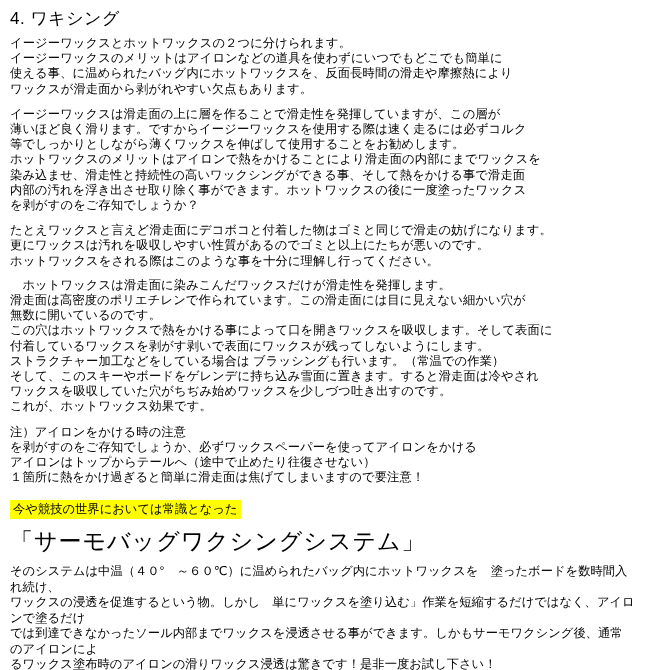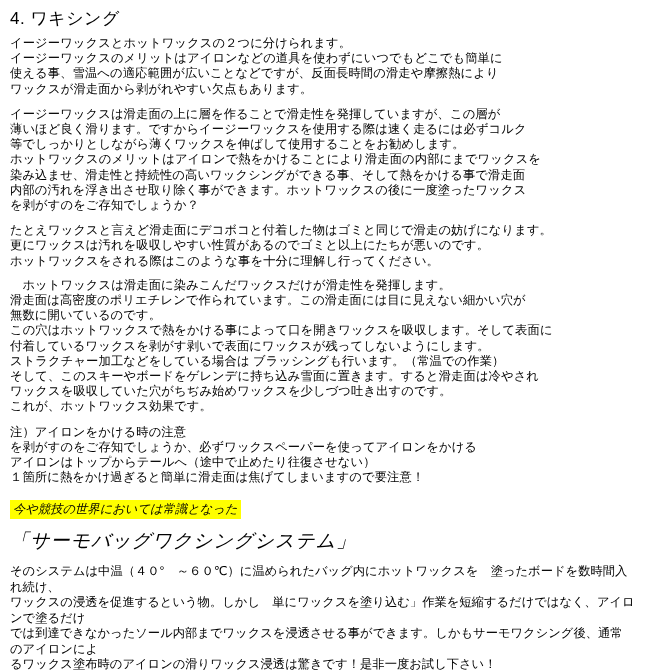--- a/index.html
+++ b/index.html
@@ -34,53 +34,52 @@
     line-height: 15.2px;
     margin: 0 0 10px 2px;
     white-space: pre-wrap;
     letter-spacing: 0.1px;
   }
   .para.tight {
     margin-bottom: 9px;
   }
   .highlight-block {
     margin: 14px 0 6px 2px;
-    font-style: italic;
   }
   .hl-small {
     display: inline-block;
     background: #ffff00;
     font-size: 12.3px;
     line-height: 17px;
     padding: 1px 3px;
     margin-bottom: 7px;
   }
   .hl-big {
-    font-size: 19px;
+    font-size: 23px;
     line-height: 26px;
     letter-spacing: 1px;
     margin: 2px 0 10px 0;
   }
   .footer-para {
     font-size: 12.3px;
     line-height: 15.4px;
     margin: 6px 0 6px 2px;
     white-space: pre-wrap;
   }
 </style>
 </head>
 <body>
 
 <div class="page">
 
   <h1 class="heading">4. ワキシング</h1>
 
   <p class="para">イージーワックスとホットワックスの２つに分けられます。
 イージーワックスのメリットはアイロンなどの道具を使わずにいつでもどこでも簡単に
-使える事、雪温への適応範囲が広いことなどですが、反面長時間の滑走や摩擦熱により
+使える事、に温められたバッグ内にホットワックスを、反面長時間の滑走や摩擦熱により
 ワックスが滑走面から剥がれやすい欠点もあります。</p>
   <p class="para">イージーワックスは滑走面の上に層を作ることで滑走性を発揮していますが、この層が
 薄いほど良く滑ります。ですからイージーワックスを使用する際は速く走るには必ずコルク
 等でしっかりとしながら薄くワックスを伸ばして使用することをお勧めします。
 ホットワックスのメリットはアイロンで熱をかけることにより滑走面の内部にまでワックスを
 染み込ませ、滑走性と持続性の高いワックシングができる事、そして熱をかける事で滑走面
 内部の汚れを浮き出させ取り除く事ができます。ホットワックスの後に一度塗ったワックス
 を剥がすのをご存知でしょうか？</p>
   <p class="para tight">たとえワックスと言えど滑走面にデコボコと付着した物はゴミと同じで滑走の妨げになります。
 更にワックスは汚れを吸収しやすい性質があるのでゴミと以上にたちが悪いのです。

